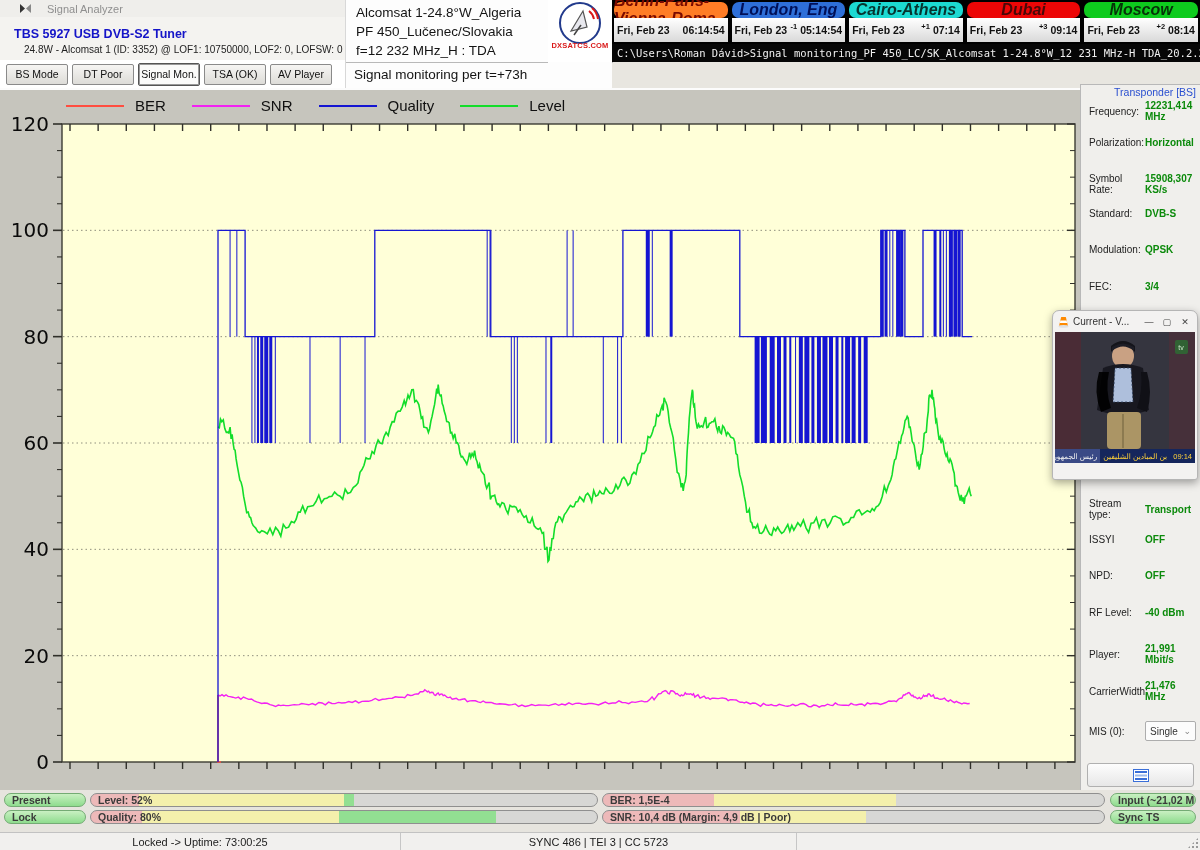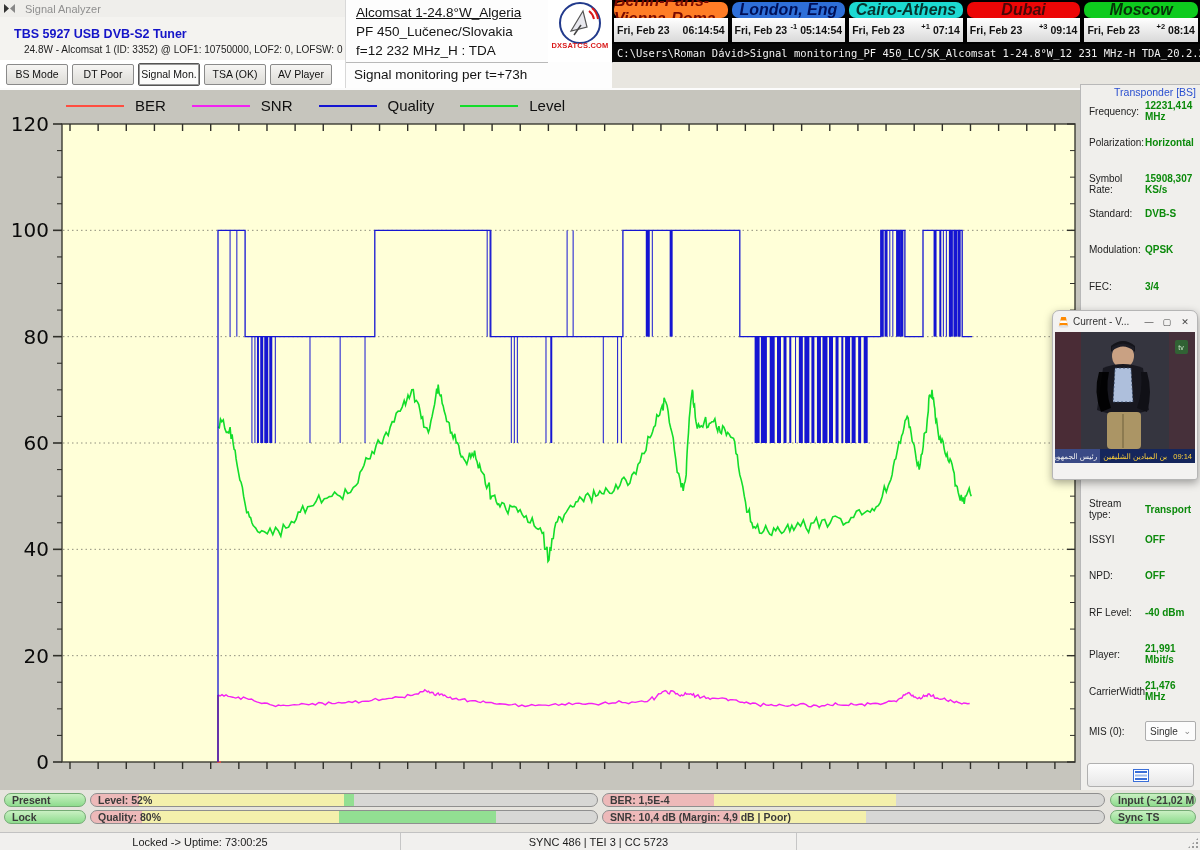--- a/index.html
+++ b/index.html
@@ -1,31 +1,31 @@
 <!DOCTYPE html>
 <html><head>
 <meta charset="utf-8">
 <style>
   * { box-sizing: border-box; margin: 0; padding: 0; }
   html,body { width:1200px; height:850px; overflow:hidden; font-family:"Liberation Sans",sans-serif; background:#e8e6e0; }
   #stage { position:relative; width:1200px; height:850px; }
 
   
-  #titlebar { position:absolute; left:0; top:0; width:345px; height:17px; background:#efeeeb; display:flex; align-items:center; padding-left:4px; gap:10px; }
+  #titlebar { position:absolute; left:0; top:0; width:345px; height:17px; background:#efeeeb; display:flex; align-items:center; padding-left:20px; gap:16px; }
   #titlebar .ttl { font-size:11px; color:#8f8f8f; }
   #tuner-block { position:absolute; left:0; top:17px; width:345px; height:43px; background:#f4f3f0; }
   #tuner-name { position:absolute; left:14px; top:10px; font-size:12.5px; font-weight:bold; color:#1414c8; }
   #tuner-details { position:absolute; left:24px; top:27px; font-size:10px; color:#222; }
   #tabbar { position:absolute; left:0; top:60px; width:345px; height:28px; background:#ffffff; display:flex; align-items:center; padding-left:6px; gap:4px; }
   .tab { width:62px; height:21px; font-size:10.5px; color:#111; background:linear-gradient(#f6f5f3,#dddcd8); border:1px solid #8a8a8a; display:flex; align-items:center; justify-content:center; border-radius:2px; }
   .tab.active { background:#fbfbfa; border:1px solid #555; box-shadow:0 0 0 1px #999 inset; height:23px; }
 
   #header-center { position:absolute; left:345px; top:0; width:203px; height:88px; background:#fdfdfd; border-left:1px solid #d8d8d8; }
   .hc-line { font-size:13.5px; color:#141414; padding-left:10px; line-height:19px; }
-  .hc-line:first-child { padding-top:3px;text-decoration:underline; }
+  .hc-line:first-child { padding-top:3px; }
   #hc-line4 { border-top:1px solid #b9b9b9; margin-top:2px; padding-top:4px; font-size:13.5px; color:#141414; padding-left:8px; width:267px; }
 
   #logo-box { position:absolute; left:548px; top:0; width:64px; height:62px; background:#ffffff; }
   #logo-box svg { display:block; margin:1px auto 0; }
   #logo-text { font-size:7.5px; font-weight:bold; color:#d91818; text-align:center; letter-spacing:0.2px; margin-top:-4px; }
   #header-white-bottom { position:absolute; left:548px; top:62px; width:64px; height:26px; background:#fdfdfd; }
 
   
   #clocks { position:absolute; left:612px; top:0; width:588px; height:44px; background:#000; display:flex; gap:2px; padding:1px; }
   .clock { flex:1; display:flex; flex-direction:column; border:1px solid #000; }

